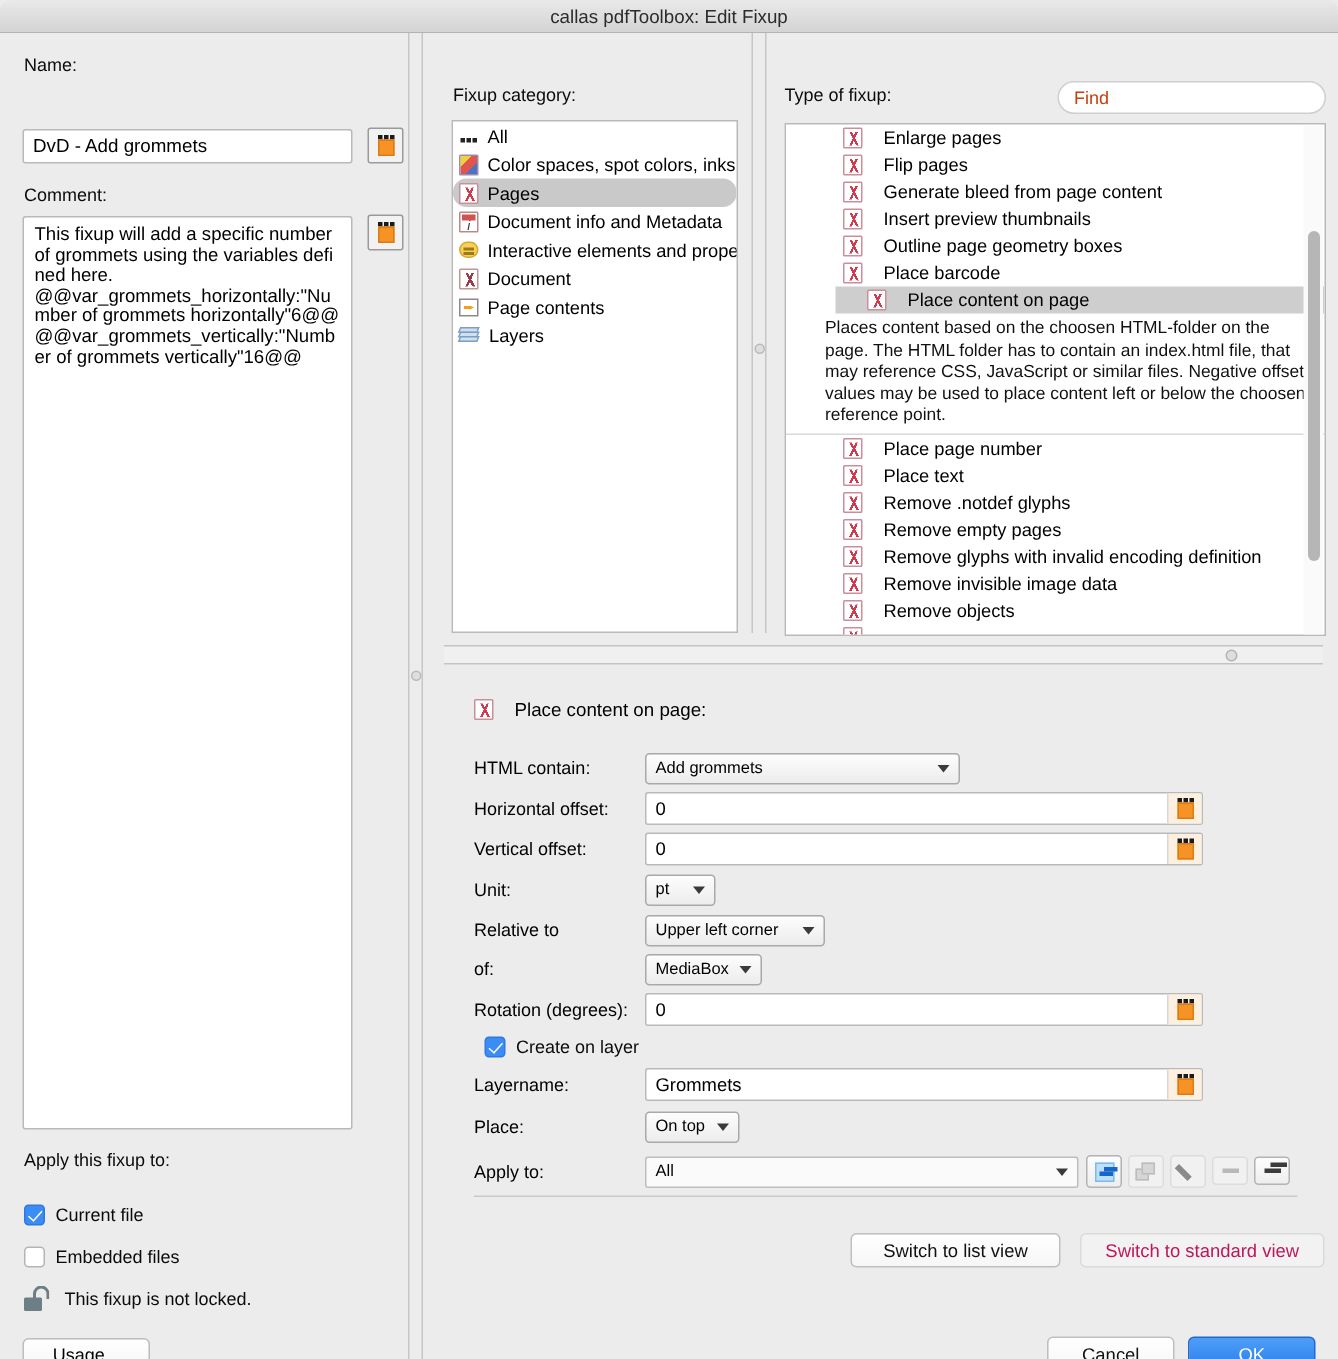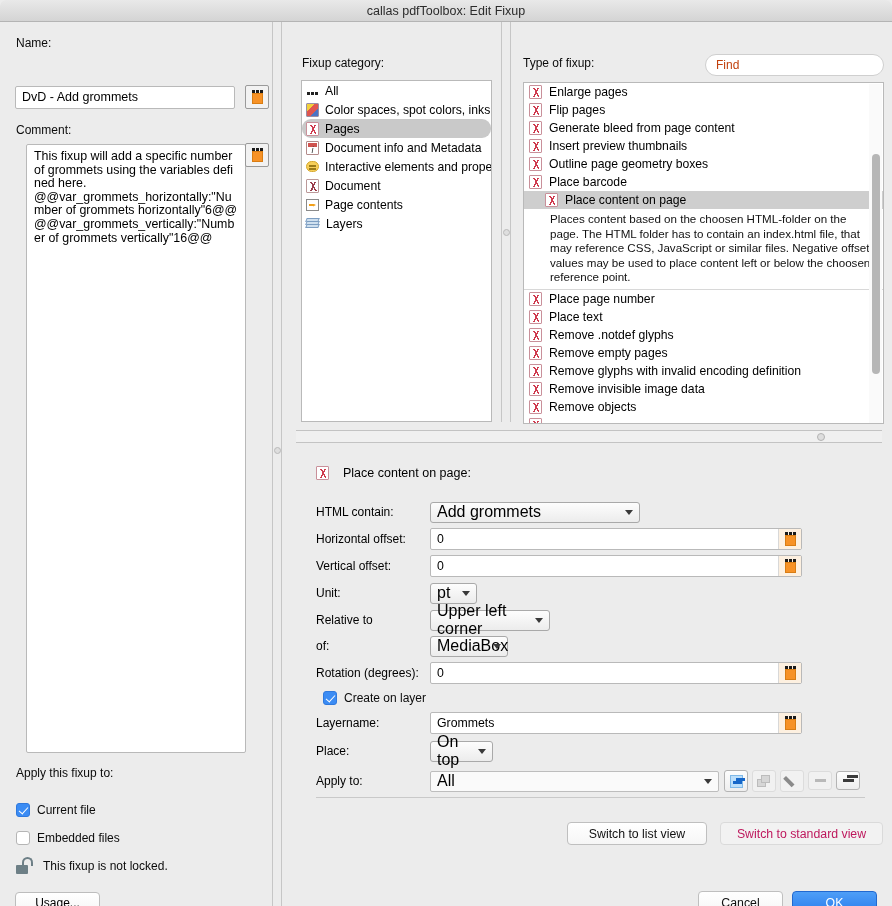--- a/index.html
+++ b/index.html
@@ -66,21 +66,20 @@
     background: #fff;
     border: 1px solid #b9b9b9;
     border-radius: 2px;
     padding: 5px 7px;
     font-size: 12.4px;
     line-height: 13.6px;
     overflow: hidden;
     white-space: pre-wrap;
     word-break: break-all;
     color: #000;
-    margin-left: 11px;
   }
 
   
   .orange-btn {
     background: #f2f2f2;
     border: 1px solid #9a9a9a;
     border-radius: 2px;
     display: flex; align-items: center; justify-content: center;
     padding: 0;
   }
@@ -209,24 +208,25 @@
   .type-list {
     position: absolute; left: 10px; top: 60px;
     width: 361px; height: 342px;
     background: #fff;
     border: 1px solid #b9b9b9;
     overflow: hidden;
   }
   .type-item {
     height: 18px;
     display: flex; align-items: center;
-    gap: 7px;
+    gap: 14px;
     padding-left: 5px;
     font-size: 12.2px;
     white-space: nowrap;
+    margin-left: 33px;
   }
   .type-item.sel { background: #cecece; padding-left: 21px; }
   .type-desc {
     font-size: 11.6px;
     line-height: 14.5px;
     padding: 3px 8px 4px 26px;
     color: #111;
     border-bottom: 1px solid #d8d8d8;
   }
   .scrollbar {
@@ -380,21 +380,21 @@
   }
   .combo {
     position: absolute;
     height: 21px;
     background: linear-gradient(#fdfdfd, #ececec);
     border: 1px solid #a9a9a9;
     border-radius: 3px;
     display: flex; align-items: center;
     padding-left: 6px;
     padding-right: 20px;
-    font-size: 16px;
+    font-size: 11px;
   }
   .combo .arrow {
     position: absolute; right: 6px; top: 50%;
     margin-top: -2px;
     width: 0; height: 0;
     border-left: 4px solid transparent;
     border-right: 4px solid transparent;
     border-top: 5px solid #3a3a3a;
   }
   .combo.flat {

